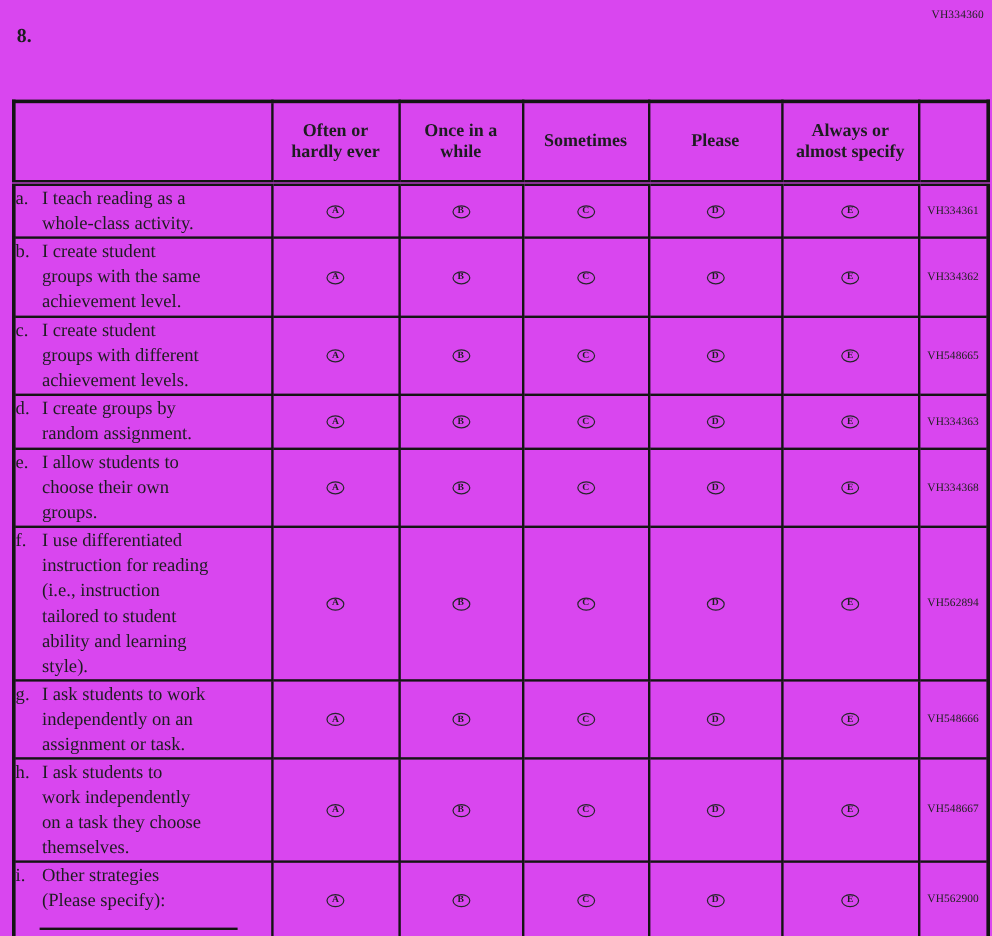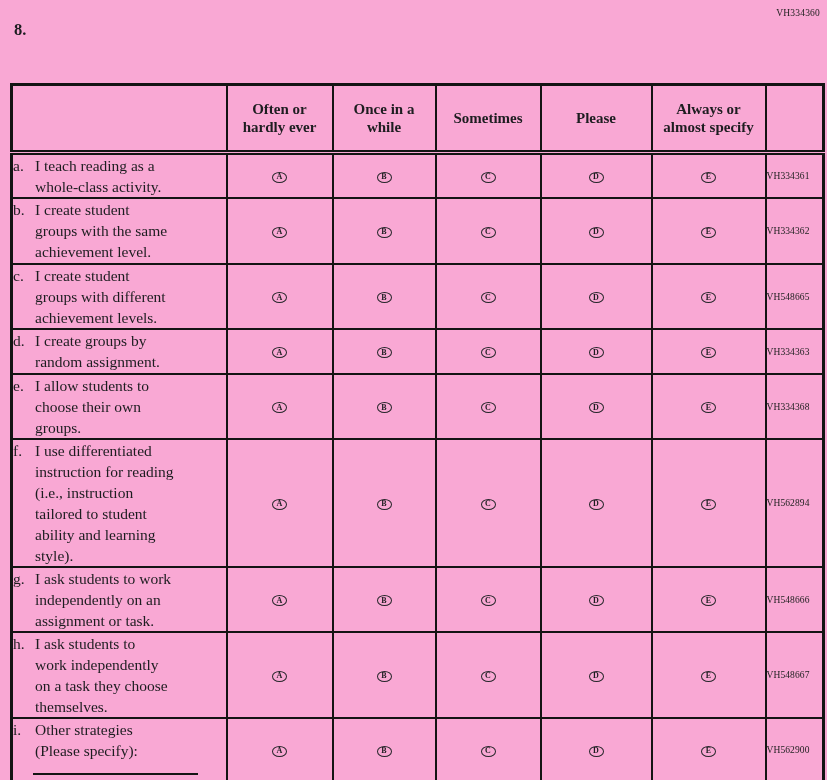--- a/index.html
+++ b/index.html
@@ -12,21 +12,21 @@
     height: 780px;
     font-family: "Liberation Serif", "DejaVu Serif", serif;
     color: #1d1d20;
     position: relative;
     overflow: hidden;
   }
   .page {
     position: relative;
     width: 827px;
     height: 780px;
-    background: #f9a8d4;
+    background: #d946ef;
   }
 
   
   .page-code {
     position: absolute;
     top: 8px;
     right: 7px;
     font-size: 9.5px;
     letter-spacing: 0.2px;
     color: #222;
@@ -109,21 +109,21 @@
     vertical-align: middle;
   }
   .circle span {
     font-size: 8px;
     font-weight: bold;
     line-height: 1;
     transform: translateY(-0.5px);
   }
 
   td.code-cell {
-    text-align: left;
+    text-align: center;
     vertical-align: middle;
     font-size: 9.5px;
     letter-spacing: 0.1px;
     padding: 0 1px;
     color: #222;
   }
 
   .blank-line {
     display: none;
     height: 0;

